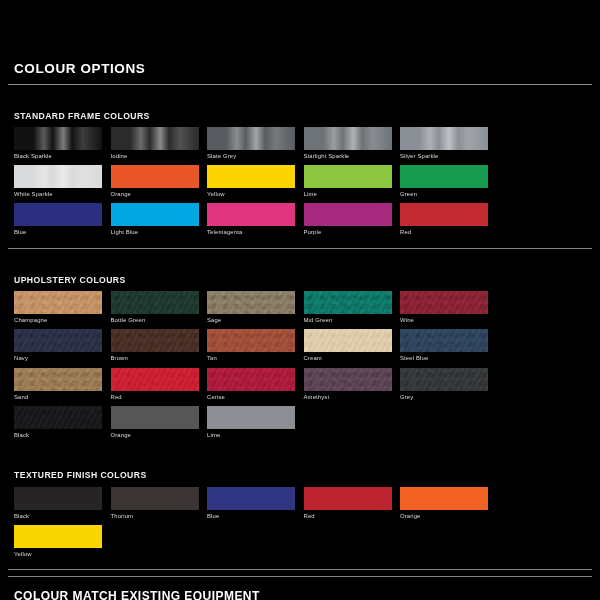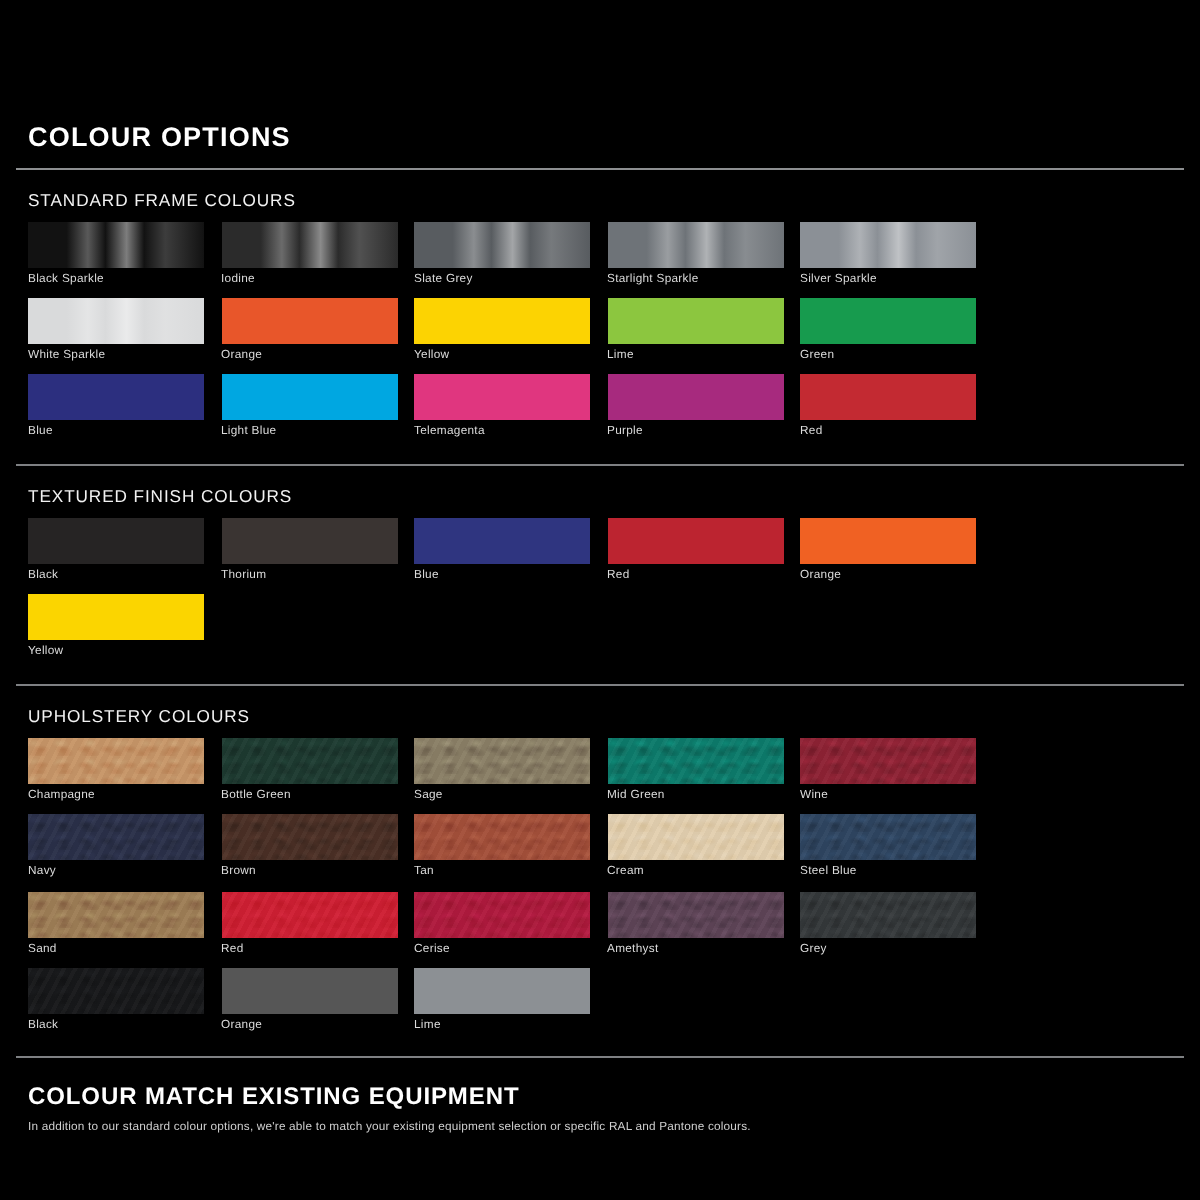--- a/index.html
+++ b/index.html
@@ -11,22 +11,22 @@
   .page{position:relative;width:600px;height:600px;background:#000;box-sizing:border-box;padding:0 8px;}
 
   .main-title{
     font-size:13.5px;font-weight:bold;letter-spacing:.6px;
     color:#ffffff;padding:62px 0 6px 6px;line-height:1;
   }
   .rule{height:1px;background:#8d8f91;margin:2px 0 0 0;}
   .rule.thin{background:#7e8083;}
 
   .section-title{
-    font-size:8.6px;font-weight:normal;letter-spacing:.45px;
-    color:#f2f2f2;padding:11px 0 0 6px;line-height:1;
+    font-size:8.6px;font-weight:bold;letter-spacing:.45px;
+    color:#f2f2f2;padding:27px 0 0 6px;line-height:1;
   }
 
   .grid{display:flex;flex-wrap:wrap;padding-left:6px;padding-top:7px;}
   .cell{width:96.5px;box-sizing:border-box;padding-right:8.5px;margin-bottom:6px;}
   .swatch{
     height:23px;width:88px;border:0;display:block;position:relative;overflow:hidden;
   }
   .swatch.tex::after{
     content:"";position:absolute;inset:0;
     background-image:
@@ -127,20 +127,97 @@
           <div class="cell">
             <div class="swatch" style="background: rgb(195, 42, 50);"></div>
             <div class="label">Red</div>
           </div>
         </div>
         <div class="rule-wrap">
           <div class="rule thin"></div>
         </div>
       </div>
       <div>
+        <div class="section-title">UPHOLSTERY COLOURS</div>
+        <div class="grid">
+          <div class="cell">
+            <div class="swatch tex" style="background: rgb(199, 150, 104);"></div>
+            <div class="label">Champagne</div>
+          </div>
+          <div class="cell">
+            <div class="swatch tex" style="background: rgb(29, 58, 48);"></div>
+            <div class="label">Bottle Green</div>
+          </div>
+          <div class="cell">
+            <div class="swatch tex" style="background: rgb(138, 127, 102);"></div>
+            <div class="label">Sage</div>
+          </div>
+          <div class="cell">
+            <div class="swatch tex" style="background: rgb(12, 123, 107);"></div>
+            <div class="label">Mid Green</div>
+          </div>
+          <div class="cell">
+            <div class="swatch tex" style="background: rgb(142, 34, 52);"></div>
+            <div class="label">Wine</div>
+          </div>
+          <div class="cell">
+            <div class="swatch tex" style="background: rgb(42, 48, 73);"></div>
+            <div class="label">Navy</div>
+          </div>
+          <div class="cell">
+            <div class="swatch tex" style="background: rgb(74, 47, 37);"></div>
+            <div class="label">Brown</div>
+          </div>
+          <div class="cell">
+            <div class="swatch tex" style="background: rgb(164, 80, 58);"></div>
+            <div class="label">Tan</div>
+          </div>
+          <div class="cell">
+            <div class="swatch tex" style="background: rgb(227, 208, 176);"></div>
+            <div class="label">Cream</div>
+          </div>
+          <div class="cell">
+            <div class="swatch tex" style="background: rgb(46, 69, 97);"></div>
+            <div class="label">Steel Blue</div>
+          </div>
+          <div class="cell">
+            <div class="swatch tex" style="background: rgb(158, 126, 86);"></div>
+            <div class="label">Sand</div>
+          </div>
+          <div class="cell">
+            <div class="swatch tex" style="background: rgb(207, 31, 51);"></div>
+            <div class="label">Red</div>
+          </div>
+          <div class="cell">
+            <div class="swatch tex" style="background: rgb(176, 26, 62);"></div>
+            <div class="label">Cerise</div>
+          </div>
+          <div class="cell">
+            <div class="swatch tex" style="background: rgb(94, 68, 87);"></div>
+            <div class="label">Amethyst</div>
+          </div>
+          <div class="cell">
+            <div class="swatch tex" style="background: rgb(52, 56, 58);"></div>
+            <div class="label">Grey</div>
+          </div>
+          <div class="cell">
+            <div class="swatch tex" style="background: rgb(23, 24, 26);"></div>
+            <div class="label">Black</div>
+          </div>
+          <div class="cell">
+            <div class="swatch" style="background: rgb(86, 86, 86);"></div>
+            <div class="label">Orange</div>
+          </div>
+          <div class="cell">
+            <div class="swatch" style="background: rgb(140, 144, 148);"></div>
+            <div class="label">Lime</div>
+          </div>
+        </div>
+      </div>
+      <div>
         <div class="section-title">TEXTURED FINISH COLOURS</div>
         <div class="grid">
           <div class="cell">
             <div class="swatch" style="background: rgb(38, 36, 36);"></div>
             <div class="label">Black</div>
           </div>
           <div class="cell">
             <div class="swatch" style="background: rgb(58, 52, 50);"></div>
             <div class="label">Thorium</div>
           </div>
@@ -156,97 +233,20 @@
             <div class="swatch" style="background: rgb(240, 97, 35);"></div>
             <div class="label">Orange</div>
           </div>
           <div class="cell">
             <div class="swatch" style="background: rgb(251, 213, 0);"></div>
             <div class="label">Yellow</div>
           </div>
         </div>
         <div class="rule-wrap">
           <div class="rule thin"></div>
-        </div>
-      </div>
-      <div>
-        <div class="section-title">UPHOLSTERY COLOURS</div>
-        <div class="grid">
-          <div class="cell">
-            <div class="swatch tex" style="background: rgb(199, 150, 104);"></div>
-            <div class="label">Champagne</div>
-          </div>
-          <div class="cell">
-            <div class="swatch tex" style="background: rgb(29, 58, 48);"></div>
-            <div class="label">Bottle Green</div>
-          </div>
-          <div class="cell">
-            <div class="swatch tex" style="background: rgb(138, 127, 102);"></div>
-            <div class="label">Sage</div>
-          </div>
-          <div class="cell">
-            <div class="swatch tex" style="background: rgb(12, 123, 107);"></div>
-            <div class="label">Mid Green</div>
-          </div>
-          <div class="cell">
-            <div class="swatch tex" style="background: rgb(142, 34, 52);"></div>
-            <div class="label">Wine</div>
-          </div>
-          <div class="cell">
-            <div class="swatch tex" style="background: rgb(42, 48, 73);"></div>
-            <div class="label">Navy</div>
-          </div>
-          <div class="cell">
-            <div class="swatch tex" style="background: rgb(74, 47, 37);"></div>
-            <div class="label">Brown</div>
-          </div>
-          <div class="cell">
-            <div class="swatch tex" style="background: rgb(164, 80, 58);"></div>
-            <div class="label">Tan</div>
-          </div>
-          <div class="cell">
-            <div class="swatch tex" style="background: rgb(227, 208, 176);"></div>
-            <div class="label">Cream</div>
-          </div>
-          <div class="cell">
-            <div class="swatch tex" style="background: rgb(46, 69, 97);"></div>
-            <div class="label">Steel Blue</div>
-          </div>
-          <div class="cell">
-            <div class="swatch tex" style="background: rgb(158, 126, 86);"></div>
-            <div class="label">Sand</div>
-          </div>
-          <div class="cell">
-            <div class="swatch tex" style="background: rgb(207, 31, 51);"></div>
-            <div class="label">Red</div>
-          </div>
-          <div class="cell">
-            <div class="swatch tex" style="background: rgb(176, 26, 62);"></div>
-            <div class="label">Cerise</div>
-          </div>
-          <div class="cell">
-            <div class="swatch tex" style="background: rgb(94, 68, 87);"></div>
-            <div class="label">Amethyst</div>
-          </div>
-          <div class="cell">
-            <div class="swatch tex" style="background: rgb(52, 56, 58);"></div>
-            <div class="label">Grey</div>
-          </div>
-          <div class="cell">
-            <div class="swatch tex" style="background: rgb(23, 24, 26);"></div>
-            <div class="label">Black</div>
-          </div>
-          <div class="cell">
-            <div class="swatch" style="background: rgb(86, 86, 86);"></div>
-            <div class="label">Orange</div>
-          </div>
-          <div class="cell">
-            <div class="swatch" style="background: rgb(140, 144, 148);"></div>
-            <div class="label">Lime</div>
-          </div>
         </div>
       </div>
     </div>
 
   <div class="rule-wrap">
       <div class="rule thin"></div>
     </div>
   <div class="match-title">COLOUR MATCH EXISTING EQUIPMENT</div>
   <div class="match-body">In addition to our standard colour options, we're able to match your existing equipment selection or specific RAL and Pantone colours.</div>
 

